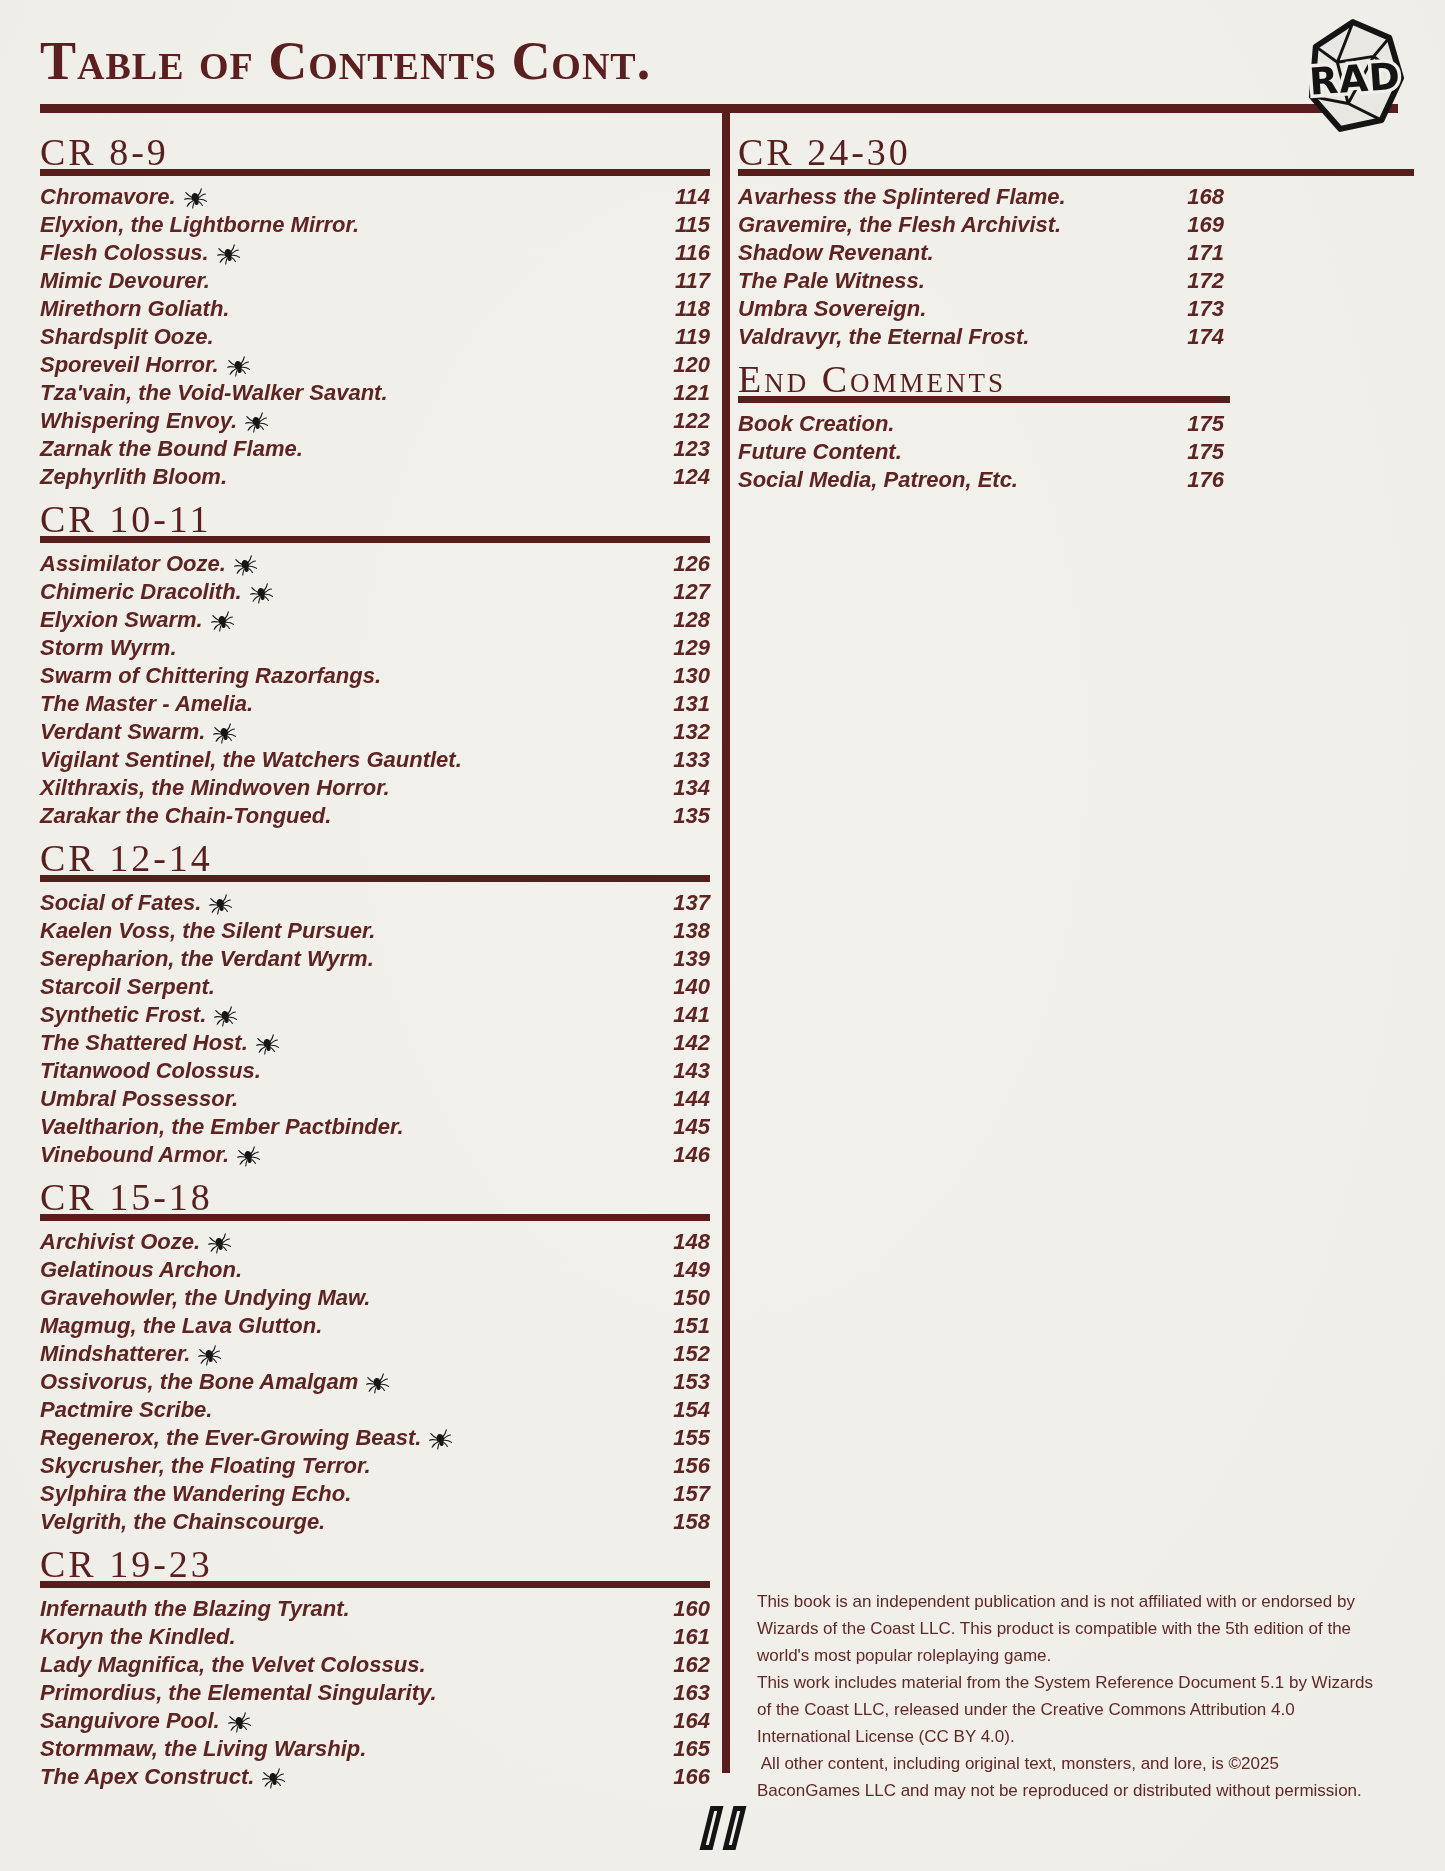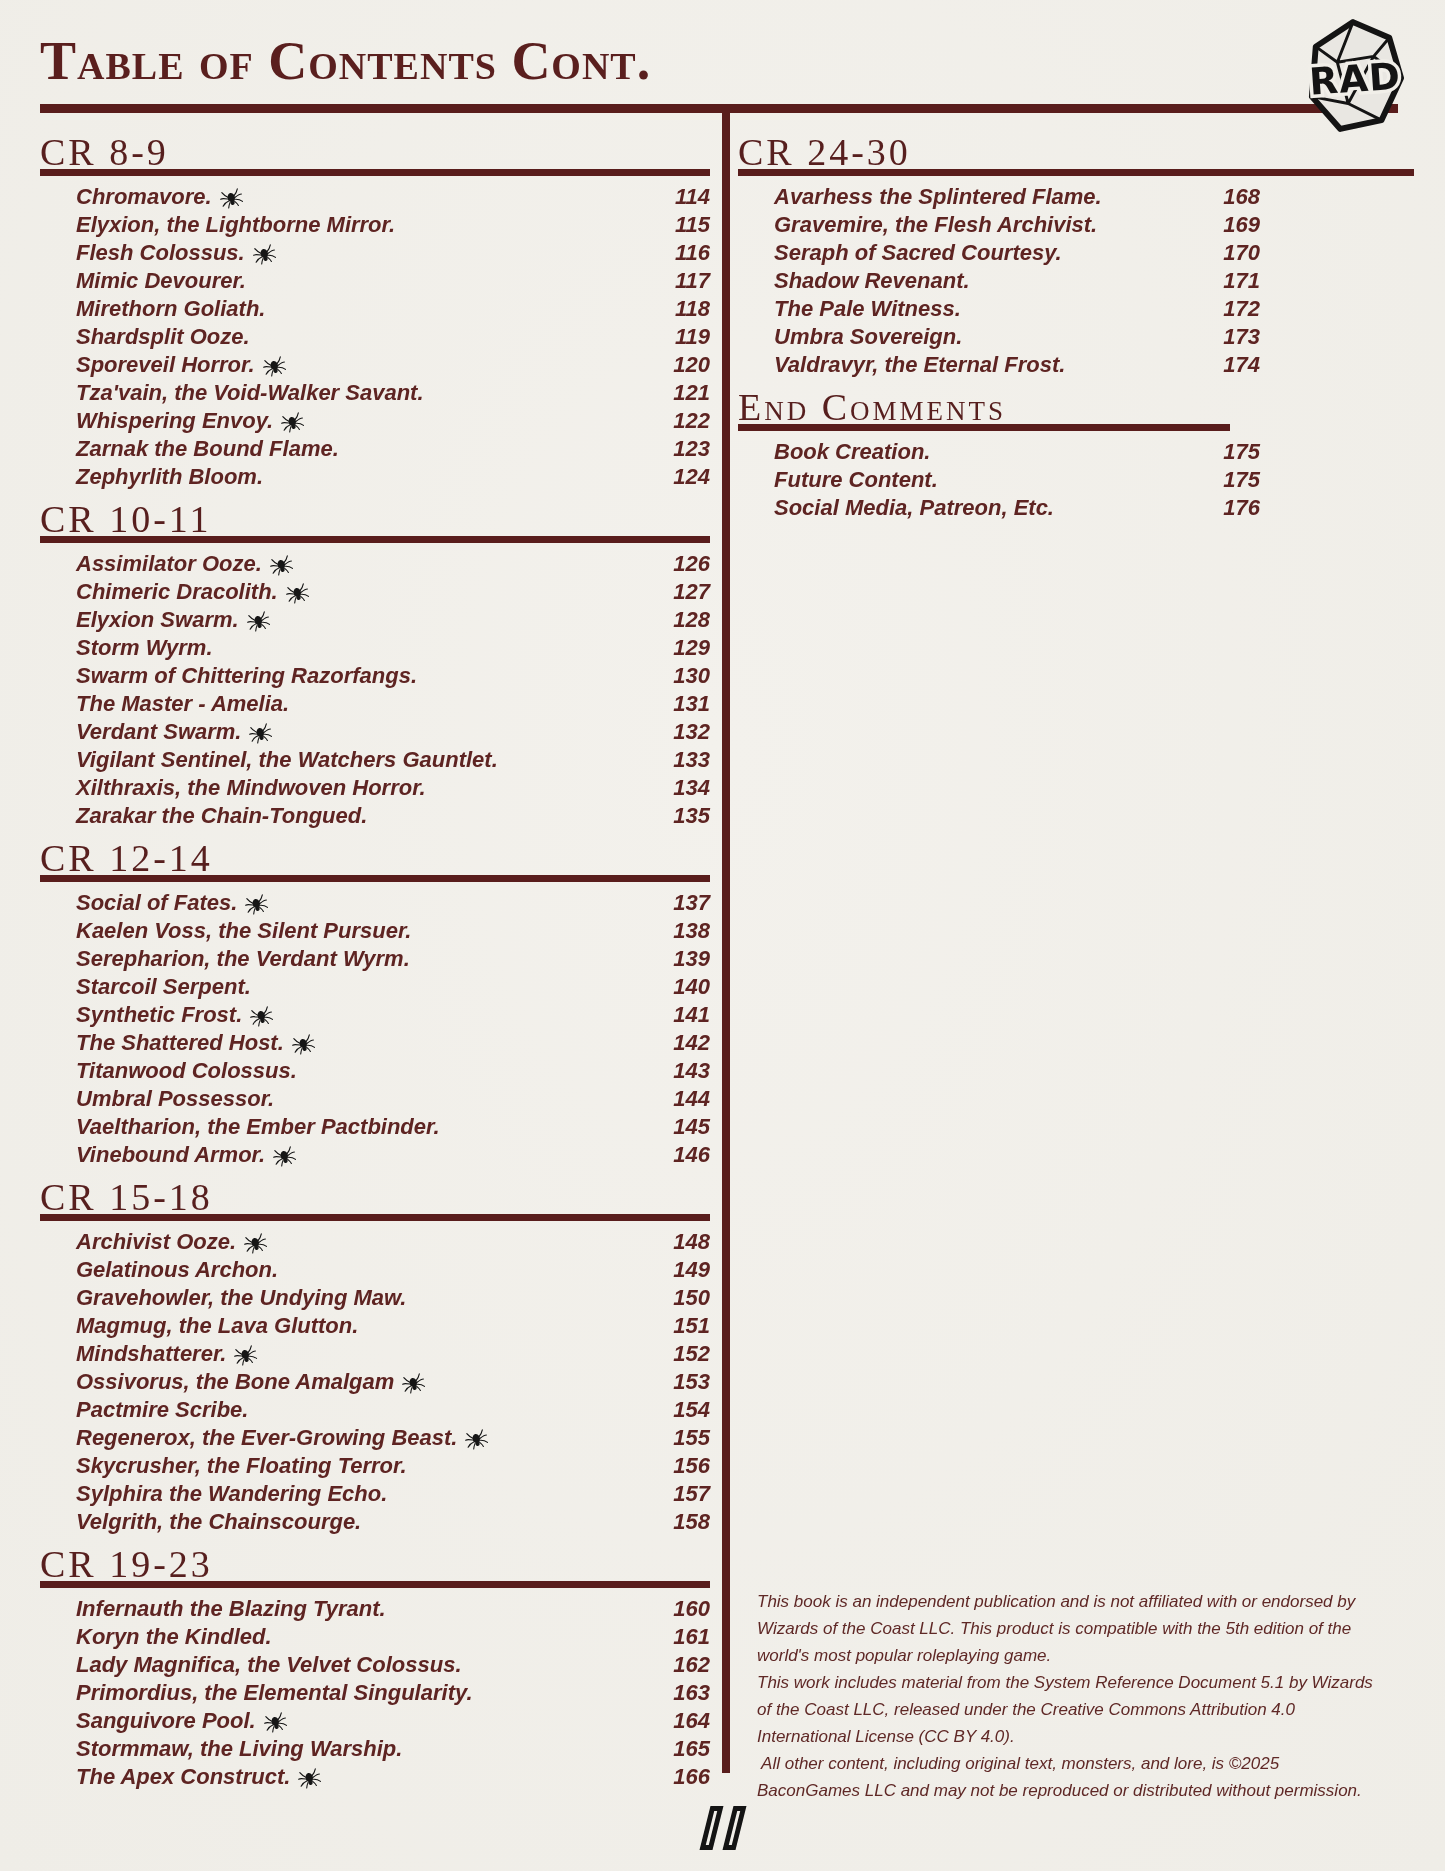--- a/index.html
+++ b/index.html
@@ -20,32 +20,32 @@
   .col-left{left:40px;width:670px;}
   .col-right{left:738px;width:676px;}
   .section{margin-top:10px;}
   .section:first-child{margin-top:0;}
   .heading{
     font-family:Liberation Serif, serif;font-variant:small-caps;
     font-size:38px;line-height:34px;color:#571f1e;letter-spacing:3px;font-weight:500;
   }
   .rule{height:7px;background:#591d1c;}
   .col-right .rule.short{width:492px;}
-  .entries{margin-top:8px;margin-left:36px;}
+  .entries{margin-top:8px;}
   .entry{
     display:flex;justify-content:space-between;align-items:flex-start;height:28px;
     font-style:italic;font-weight:bold;font-size:22px;line-height:26px;color:#5e2422;
   }
   .col-right .entry{width:486px;}
   .nm{display:inline-flex;align-items:flex-start;white-space:nowrap;}
   .spider{margin-left:8px;transform:translateY(5px) rotate(-14deg);flex:0 0 auto;}
   .pg{font-style:italic;font-weight:bold;color:#5e2422;}
   .legal{position:absolute;left:757px;top:1588px;color:#5f2826;}
   .legal-line{
-    font-style:italic;font-size:17px;line-height:27px;white-space:pre;color:#5f2826;
+    font-size:17px;line-height:27px;white-space:pre;color:#5f2826;
   }
   .footer-pn{position:absolute;left:50%;top:1806px;transform:translateX(-50%);display:flex;}
   .pn-bar{
     width:13px;height:44px;border:5px solid #141414;background:transparent;
     transform:skewX(-14deg);margin:0 5px;box-sizing:border-box;
   }
   .sr{position:absolute;width:1px;height:1px;overflow:hidden;clip-path:inset(50%);}
 </style>
 </head>
 <body>
@@ -652,26 +652,20 @@
             <span class="pg">168</span>
           </div>
           <div class="entry">
             <span class="nm">
               <span>Gravemire, the Flesh Archivist.</span>
             </span>
             <span class="pg">169</span>
           </div>
           <div class="entry">
             <span class="nm">
-              <span>Seraph of Sacred Courtesy.</span>
-            </span>
-            <span class="pg">170</span>
-          </div>
-          <div class="entry">
-            <span class="nm">
               <span>Shadow Revenant.</span>
             </span>
             <span class="pg">171</span>
           </div>
           <div class="entry">
             <span class="nm">
               <span>The Pale Witness.</span>
             </span>
             <span class="pg">172</span>
           </div>

